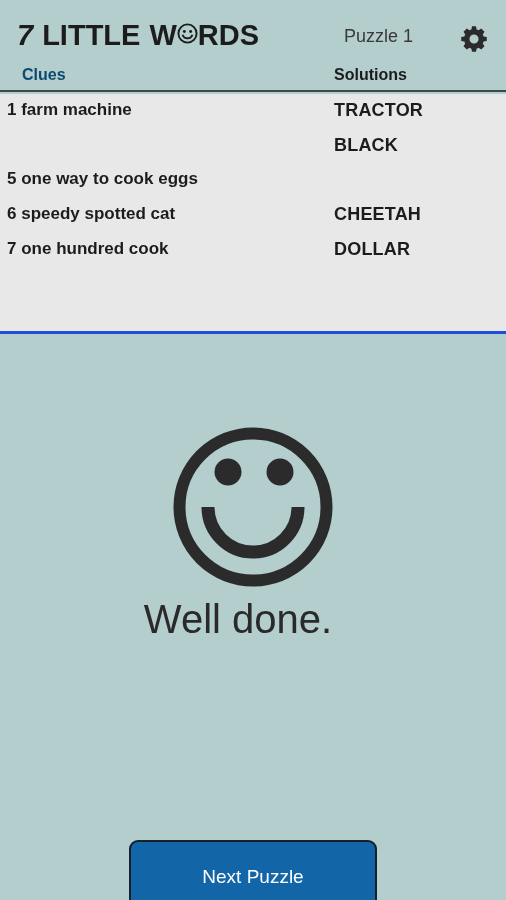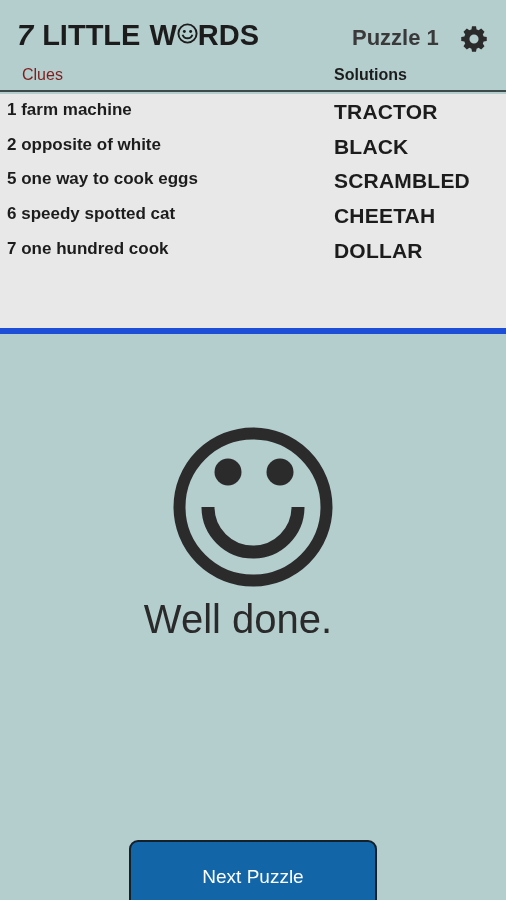--- a/index.html
+++ b/index.html
@@ -65,25 +65,25 @@
     width: 21px;
     height: 21px;
     position: relative;
     top: -1px;
     margin: 0 0px;
   }
   .smiley-o svg { display: block; }
 
   #puzzle-label {
     position: absolute;
-    left: 352px;
+    left: 344px;
     top: 27px;
-    font-size: 22px;
+    font-size: 18px;
     color: #3a3a3a;
-    font-weight: bold;
+    font-weight: normal;
     line-height: 1;
   }
   #gear-button {
     position: absolute;
     left: 459px;
     top: 24px;
     width: 30px;
     height: 30px;
     cursor: pointer;
   }
@@ -97,40 +97,40 @@
     height: 30px;
     background: #b4cdcd;
     border-bottom: 2px solid #3c4a4a;
     box-sizing: border-box;
   }
   #col-headers .col-clues {
     position: absolute;
     left: 22px;
     top: 4px;
     font-size: 16px;
-    font-weight: normal;
-    color: #7f1d1d;
+    font-weight: bold;
+    color: #0c4a6e;
   }
   #col-headers .col-solutions {
     position: absolute;
     left: 334px;
     top: 4px;
     font-size: 16px;
     font-weight: bold;
     color: #1c1c1c;
   }
 
   
   #clue-list {
     position: absolute;
     left: 0; top: 94px;
     width: 506px;
     height: 240px;
     background: #e8e8e8;
-    border-bottom: 6px solid #1d4ed8;
+    border-bottom: 3px solid #1d4ed8;
     box-sizing: border-box;
   }
   .clue-row {
     position: relative;
     height: 34.7px;
     width: 506px;
   }
   .clue-text {
     position: absolute;
     left: 7px;
@@ -140,21 +140,21 @@
     color: #1c1c1c;
     white-space: nowrap;
   }
   .clue-num {
     display: inline;
   }
   .solution-text {
     position: absolute;
     left: 334px;
     top: 6px;
-    font-size: 21px;
+    font-size: 18px;
     font-weight: bold;
     color: #1c1c1c;
     white-space: nowrap;
     letter-spacing: 0.2px;
   }
 
   
   #body-area {
     position: absolute;
     left: 0;
@@ -244,29 +244,27 @@
   </div>
 
   <div id="clue-list">
 
     <div class="clue-row">
       <div class="clue-text"><span class="clue-num">1</span> <span>farm machine</span></div>
       <div class="solution-text">TRACTOR</div>
     </div>
 
     <div class="clue-row">
-      <div class="clue-text"><span class="clue-num">2</span> <span>opposite of white</span></div>
       <div class="solution-text">BLACK</div>
     </div>
 
 
 
     <div class="clue-row">
       <div class="clue-text"><span class="clue-num">5</span> <span>one way to cook eggs</span></div>
-      <div class="solution-text">SCRAMBLED</div>
     </div>
 
     <div class="clue-row">
       <div class="clue-text"><span class="clue-num">6</span> <span>speedy spotted cat</span></div>
       <div class="solution-text">CHEETAH</div>
     </div>
 
     <div class="clue-row">
       <div class="clue-text"><span class="clue-num">7</span> <span>one hundred cook</span></div>
       <div class="solution-text">DOLLAR</div>

